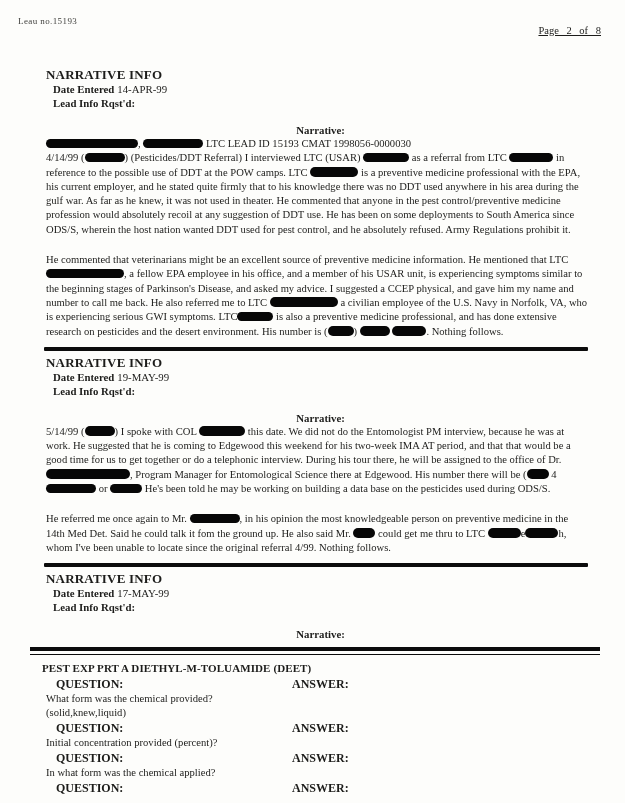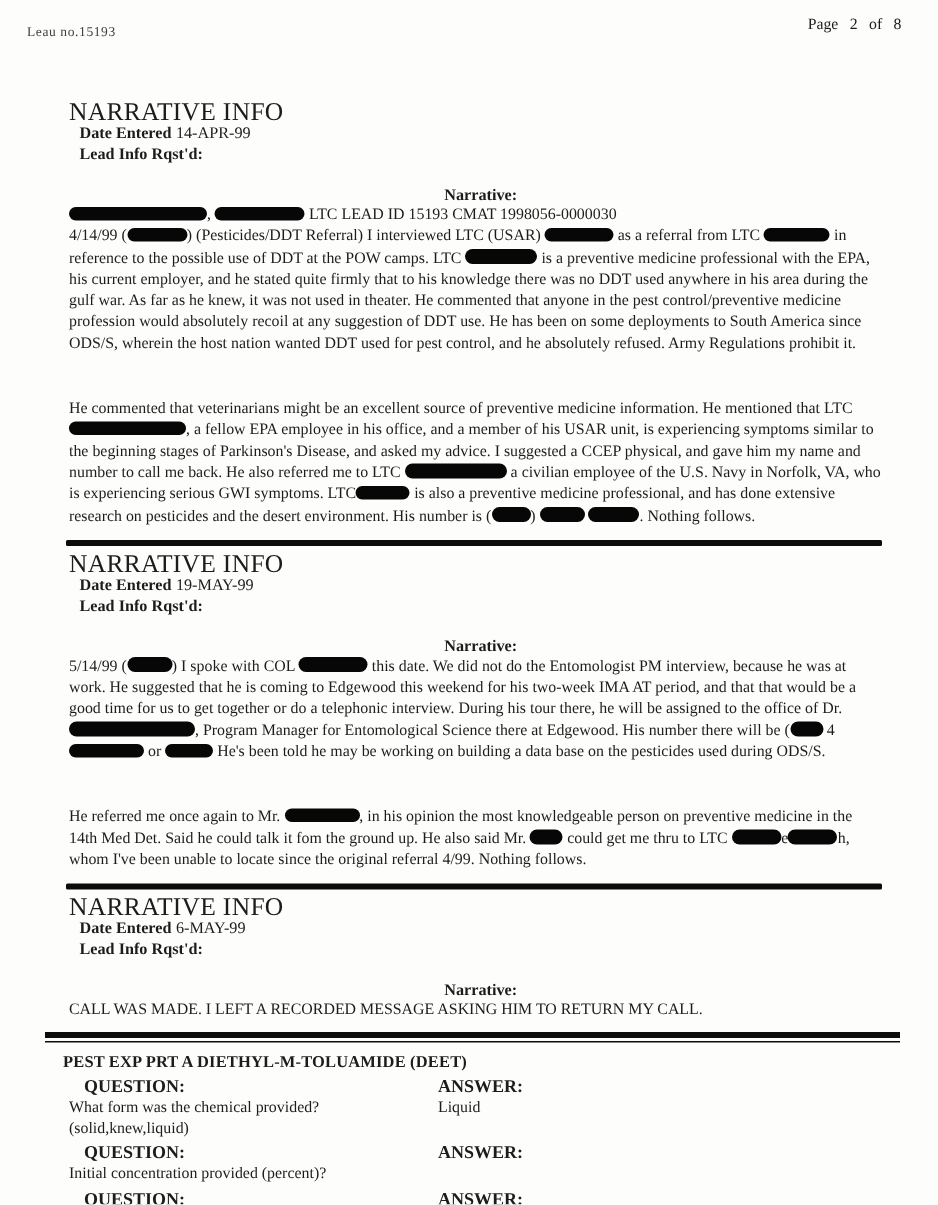--- a/index.html
+++ b/index.html
@@ -2,29 +2,29 @@
 <html><head>
 <meta charset="utf-8">
 <style>
   html,body{margin:0;padding:0;background:#ffffff;}
   .page{
     width:625px;height:803px;position:relative;overflow:hidden;box-sizing:border-box;
     background:#fdfdfb;color:#1c1c1a;
     font-family:"Liberation Serif", serif;
   }
   .hdr-left{position:absolute;top:16px;left:18px;font-size:9px;color:#3f3f3c;letter-spacing:.4px;}
-  .hdr-right{position:absolute;top:11px;right:24px;font-size:10.5px;word-spacing:5px;white-space:pre;}
+  .hdr-right{position:absolute;top:25px;right:24px;font-size:10.5px;word-spacing:5px;white-space:pre;text-decoration:underline;}
   .content{padding:68px 37px 0 46px;}
-  .sec-title{font-weight:normal;font-size:17px;line-height:14px;letter-spacing:.2px;}
+  .sec-title{font-weight:bold;font-size:13px;line-height:14px;letter-spacing:.2px;}
   .meta{margin-left:7px;font-size:10.8px;line-height:14px;}
   .lbl{font-weight:bold;}
   .date-val{font-weight:normal;padding-left:3px;}
   .narr-label{margin:13px 0 0 7px;font-weight:bold;font-size:10.8px;line-height:14px;text-align:center;}
   .para{margin:0;font-size:10.6px;line-height:14.3px;}
-  .para.gap{margin-top:29px;}
+  .para.gap{margin-top:16px;}
   .redact{display:inline-block;background:#070707;height:9.5px;border-radius:5px;vertical-align:-1px;}
   .rule{height:4px;background:#0c0c0c;margin:8px 0 5px -2px;border-radius:1px;}
   .dbl-rule{margin:6px -12px 6px -16px;border-top:4px solid #0c0c0c;border-bottom:1.5px solid #0c0c0c;height:2.5px;}
   .pest-title{font-weight:bold;font-size:11px;line-height:15px;margin-left:-4px;letter-spacing:.1px;}
   .qa-row{display:flex;margin-top:1px;}
   .q-col{width:246px;box-sizing:border-box;}
   .a-col{flex:1;}
   .qa-lbl{font-weight:bold;font-size:12px;line-height:14.8px;margin-left:10px;}
   .a-col .qa-lbl{margin-left:0;}
   .q-text{font-size:10.6px;line-height:14.3px;max-width:225px;}
@@ -53,55 +53,54 @@
           <div class="sec-title">NARRATIVE INFO</div>
           <div class="meta"><span class="lbl">Date Entered</span><span class="date-val">19-MAY-99</span></div>
           <div class="meta lbl">Lead Info Rqst'd:</div>
           <div class="narr-label">Narrative:</div>
           <p class="para">5/14/99 (<span class="redact" style="width: 30px;"></span>) I spoke with COL <span class="redact" style="width: 46px;"></span> this date. We did not do the Entomologist PM interview, because he was at work. He suggested that he is coming to Edgewood this weekend for his two-week IMA AT period, and that that would be a good time for us to get together or do a telephonic interview. During his tour there, he will be assigned to the office of Dr.<span class="redact" style="width: 84px;"></span>, Program Manager for Entomological Science there at Edgewood. His number there will be (<span class="redact" style="width: 22px;"></span> 4<span class="redact" style="width: 50px;"></span> or <span class="redact" style="width: 32px;"></span> He's been told he may be working on building a data base on the pesticides used during ODS/S.</p>
           <p class="para gap">He referred me once again to Mr. <span class="redact" style="width: 50px;"></span>, in his opinion the most knowledgeable person on preventive medicine in the 14th Med Det. Said he could talk it fom the ground up. He also said Mr. <span class="redact" style="width: 22px;"></span> could get me thru to LTC <span class="redact" style="width: 33px;"></span>e<span class="redact" style="width: 33px;"></span>h, whom I've been unable to locate since the original referral 4/99. Nothing follows.</p>
         </section>
         <div class="rule"></div>
         <section class="sec">
           <div class="sec-title">NARRATIVE INFO</div>
-          <div class="meta"><span class="lbl">Date Entered</span><span class="date-val">6-MAY-99</span></div>
+          <div class="meta"><span class="lbl">Date Entered</span><span class="date-val">17-MAY-99</span></div>
           <div class="meta lbl">Lead Info Rqst'd:</div>
           <div class="narr-label">Narrative:</div>
-          <p class="para">CALL WAS MADE. I LEFT A RECORDED MESSAGE ASKING HIM TO RETURN MY CALL.</p>
         </section>
       </div>
 
     <div class="dbl-rule"></div>
 
     <div>
       <div class="pest-title">PEST EXP PRT A DIETHYL-M-TOLUAMIDE (DEET)</div>
       <div>
           <div class="qa-row">
             <div class="q-col">
               <div class="qa-lbl">QUESTION:</div>
               <div class="q-text">What form was the chemical provided?(solid,knew,liquid)</div>
             </div>
             <div class="a-col">
               <div class="qa-lbl">ANSWER:</div>
-              <div class="a-text">Liquid</div>
             </div>
           </div>
           <div class="qa-row">
             <div class="q-col">
               <div class="qa-lbl">QUESTION:</div>
               <div class="q-text">Initial concentration provided (percent)?</div>
             </div>
             <div class="a-col">
               <div class="qa-lbl">ANSWER:</div>
               <div class="a-text"></div>
             </div>
           </div>
           <div class="qa-row">
             <div class="q-col">
               <div class="qa-lbl">QUESTION:</div>
+              <div class="q-text">In what form was the chemical applied?</div>
             </div>
             <div class="a-col">
               <div class="qa-lbl">ANSWER:</div>
               <div class="a-text"></div>
             </div>
           </div>
           <div class="qa-row">
             <div class="q-col">
               <div class="qa-lbl">QUESTION:</div>
             </div>

